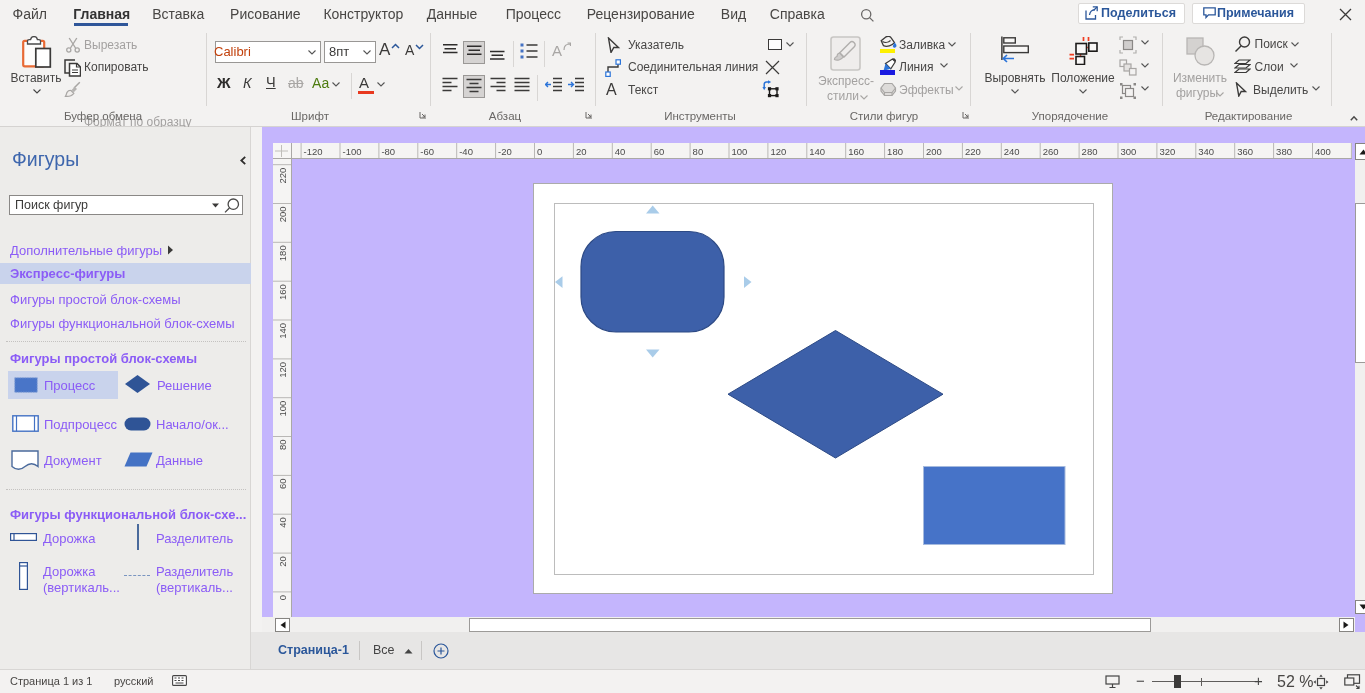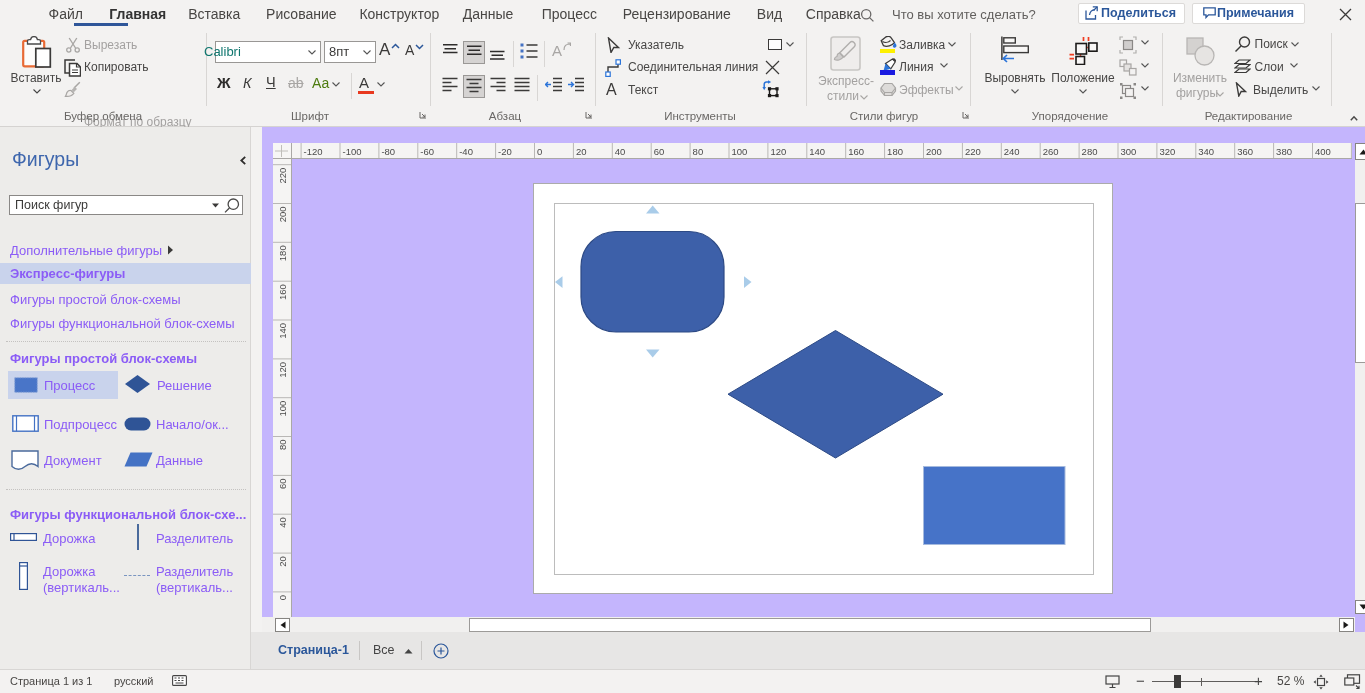--- a/index.html
+++ b/index.html
@@ -1,18 +1,18 @@
 <!DOCTYPE html>
 <html><head><meta charset="utf-8">
 <style>
 *{margin:0;padding:0;box-sizing:border-box;}
 html,body{width:1365px;height:693px;overflow:hidden;}
 body{font-family:"Liberation Sans",sans-serif;background:#f3f2f1;position:relative;color:#444;}
 .abs{position:absolute;}
-.tab{position:absolute;top:0;height:28px;line-height:28px;font-size:14px;color:#484644;transform:translateX(-50%);white-space:nowrap;margin-left:36px;}
+.tab{position:absolute;top:0;height:28px;line-height:28px;font-size:14px;color:#484644;transform:translateX(-50%);white-space:nowrap;}
 .t12{font-size:12px;color:#474645;white-space:nowrap;}
 .t12g{font-size:12px;color:#a3a1a0;white-space:nowrap;}
 .glabel{position:absolute;top:80px;font-size:11.5px;color:#696765;transform:translateX(-50%);white-space:nowrap;}
 .gsep{position:absolute;top:3px;height:73px;width:1px;background:#d8d6d4;}
 .pitem{font-size:13px;color:#8b5cf6;white-space:nowrap;}
 svg{display:block;}
 </style></head>
 <body>
 
 <div id="tabbar" class="abs" style="left:0;top:0;width:1365px;height:30px;background:#f3f2f1;">
@@ -24,21 +24,20 @@
   <div class="tab" style="left:452px;">Данные</div>
   <div class="tab" style="left:533.3px;">Процесс</div>
   <div class="tab" style="left:640.8px;">Рецензирование</div>
   <div class="tab" style="left:733.5px;">Вид</div>
   <div class="tab" style="left:797.3px;">Справка</div>
   <div class="abs" style="left:74px;top:23px;width:54px;height:3.4px;background:#2f5699;"></div>
   <svg class="abs" style="left:860px;top:8px;" width="15" height="15" viewBox="0 0 15 15">
       <circle cx="6.2" cy="6.2" r="4.6" fill="none" stroke="#6a6867" stroke-width="1.3"></circle>
       <line x1="9.6" y1="9.6" x2="13.4" y2="13.4" stroke="#6a6867" stroke-width="1.3"></line>
     </svg>
-  <div class="abs" style="left:892px;top:0;height:30px;line-height:30px;font-size:13px;color:#615f5d;">Что вы хотите сделать?</div>
 
   <div class="abs" style="left:1078px;top:2.5px;width:106.5px;height:21px;background:#fff;border:1px solid #dcdad8;border-radius:2px;"></div>
   <svg class="abs" style="left:1084px;top:6px;" width="15" height="14" viewBox="0 0 15 14">
       <path d="M2 4.5v8.5h9.5V9" fill="none" stroke="#2b579a" stroke-width="1.3"></path>
       <path d="M5.5 9C6 5.5 8 3.8 11 3.6" fill="none" stroke="#2b579a" stroke-width="1.3"></path>
       <path d="M8.8 0.8h4.4v4.4" fill="none" stroke="#2b579a" stroke-width="1.3"></path>
       <path d="M13 1L9.5 4.5" fill="none" stroke="#2b579a" stroke-width="1.3"></path>
     </svg>
   <div class="abs" style="left:1101px;top:2.5px;height:21px;line-height:21px;font-size:12.5px;font-weight:bold;color:#2b579a;">Поделиться</div>
   <div class="abs" style="left:1192px;top:2.5px;width:113px;height:21px;background:#fff;border:1px solid #dcdad8;border-radius:2px;"></div>
@@ -78,21 +77,21 @@
 <svg class="abs" style="left:64px;top:51px;" width="17" height="17" viewBox="0 0 17 17">
       <path d="M15.8 1.2L10 7" stroke="#a8a6a4" stroke-width="1.5" fill="none"></path>
       <path d="M10.8 5.8l2.2 2.2-3.2 3.2-2.2-2.2z" fill="#b5b3b1"></path>
       <path d="M7 9.5l2.8 2.8c-1.8 2.3-5 3.4-8.4 3 1.2-1.6 0.9-2.9 1.8-4.2 0.8-1.2 2.3-1.8 3.8-1.6z" fill="#f0eeec" stroke="#a8a6a4" stroke-width="1.2"></path>
     </svg>
 <div class="abs t12g" style="left:84px;top:51px;line-height:17px;margin-top:33px;">Формат по образцу</div>
 <div class="glabel" style="left:103px;">Буфер обмена</div>
 <div class="gsep" style="left:205.5px;"></div>
 
 <div class="abs" style="left:215px;top:11px;width:106px;height:22px;background:#fff;border:1px solid #999795;"></div>
-<div class="abs" style="left:204px;top:11px;height:22px;line-height:22px;font-size:13px;color:#0f766e;">Calibri</div>
+<div class="abs" style="left:214px;top:11px;height:22px;line-height:22px;font-size:13px;color:#c2410c;">Calibri</div>
 <svg class="abs" style="left:308px;top:20px;" width="8" height="5" viewBox="0 0 8 5">
       <path d="M0.5 0.5L4 4l3.5-3.5" fill="none" stroke="#555" stroke-width="1.1"></path>
     </svg>
 <div class="abs" style="left:323.5px;top:11px;width:52px;height:22px;background:#fff;border:1px solid #999795;"></div>
 <div class="abs" style="left:329px;top:11px;height:22px;line-height:22px;font-size:13px;color:#3b3a39;">8пт</div>
 <svg class="abs" style="left:363px;top:20px;" width="8" height="5" viewBox="0 0 8 5">
       <path d="M0.5 0.5L4 4l3.5-3.5" fill="none" stroke="#555" stroke-width="1.1"></path>
     </svg>
 <div class="abs" style="left:379px;top:10px;font-size:17px;color:#3b3a39;">А</div>
 <svg class="abs" style="left:391px;top:13px;" width="9" height="6" viewBox="0 0 9 6">
@@ -579,21 +578,21 @@
 
   <svg class="abs" style="left:1105px;top:5px;" width="15" height="14" viewBox="0 0 15 14">
       <rect x="1" y="1" width="13" height="8" fill="none" stroke="#444" stroke-width="1.2"></rect>
       <path d="M7.5 9v3M4.5 12.5h6" stroke="#444" stroke-width="1.2"></path>
     </svg>
   <div class="abs" style="left:1136px;top:0;height:23px;line-height:22px;font-size:15px;color:#444;">−</div>
   <div class="abs" style="left:1152px;top:11px;width:103px;height:1.4px;background:#5f5d5b;"></div>
   <div class="abs" style="left:1201px;top:8px;width:1px;height:8px;background:#5f5d5b;"></div>
   <div class="abs" style="left:1174px;top:5px;width:7px;height:13px;background:#3b3a39;"></div>
   <div class="abs" style="left:1254px;top:0;height:23px;line-height:22px;font-size:15px;color:#444;">+</div>
-  <div class="abs" style="left:1277px;top:0;height:23px;line-height:23px;font-size:12px;color:#484644;">52 %</div>
+  <div class="abs" style="left:1277px;top:0;height:23px;line-height:23px;font-size:16px;color:#484644;">52 %</div>
   <svg class="abs" style="left:1313px;top:4px;" width="16" height="16" viewBox="0 0 16 16">
       <rect x="4.5" y="4.5" width="7" height="7" fill="none" stroke="#444" stroke-width="1.2"></rect>
       <path d="M8 0.5L6.3 2.8h3.4zM8 15.5L6.3 13.2h3.4zM0.5 8L2.8 6.3v3.4zM15.5 8L13.2 6.3v3.4z" fill="#444"></path>
     </svg>
   <svg class="abs" style="left:1344px;top:4px;" width="17" height="15" viewBox="0 0 17 15">
       <rect x="3.5" y="0.8" width="12" height="8.5" fill="none" stroke="#444" stroke-width="1.2"></rect>
       <rect x="0.8" y="4" width="9" height="7" fill="#f3f2f1" stroke="#444" stroke-width="1.2"></rect>
       <path d="M12 11.5l3 3M15 11.8v2.7h-2.7" stroke="#444" stroke-width="1.1" fill="none"></path>
     </svg>
 </div>

